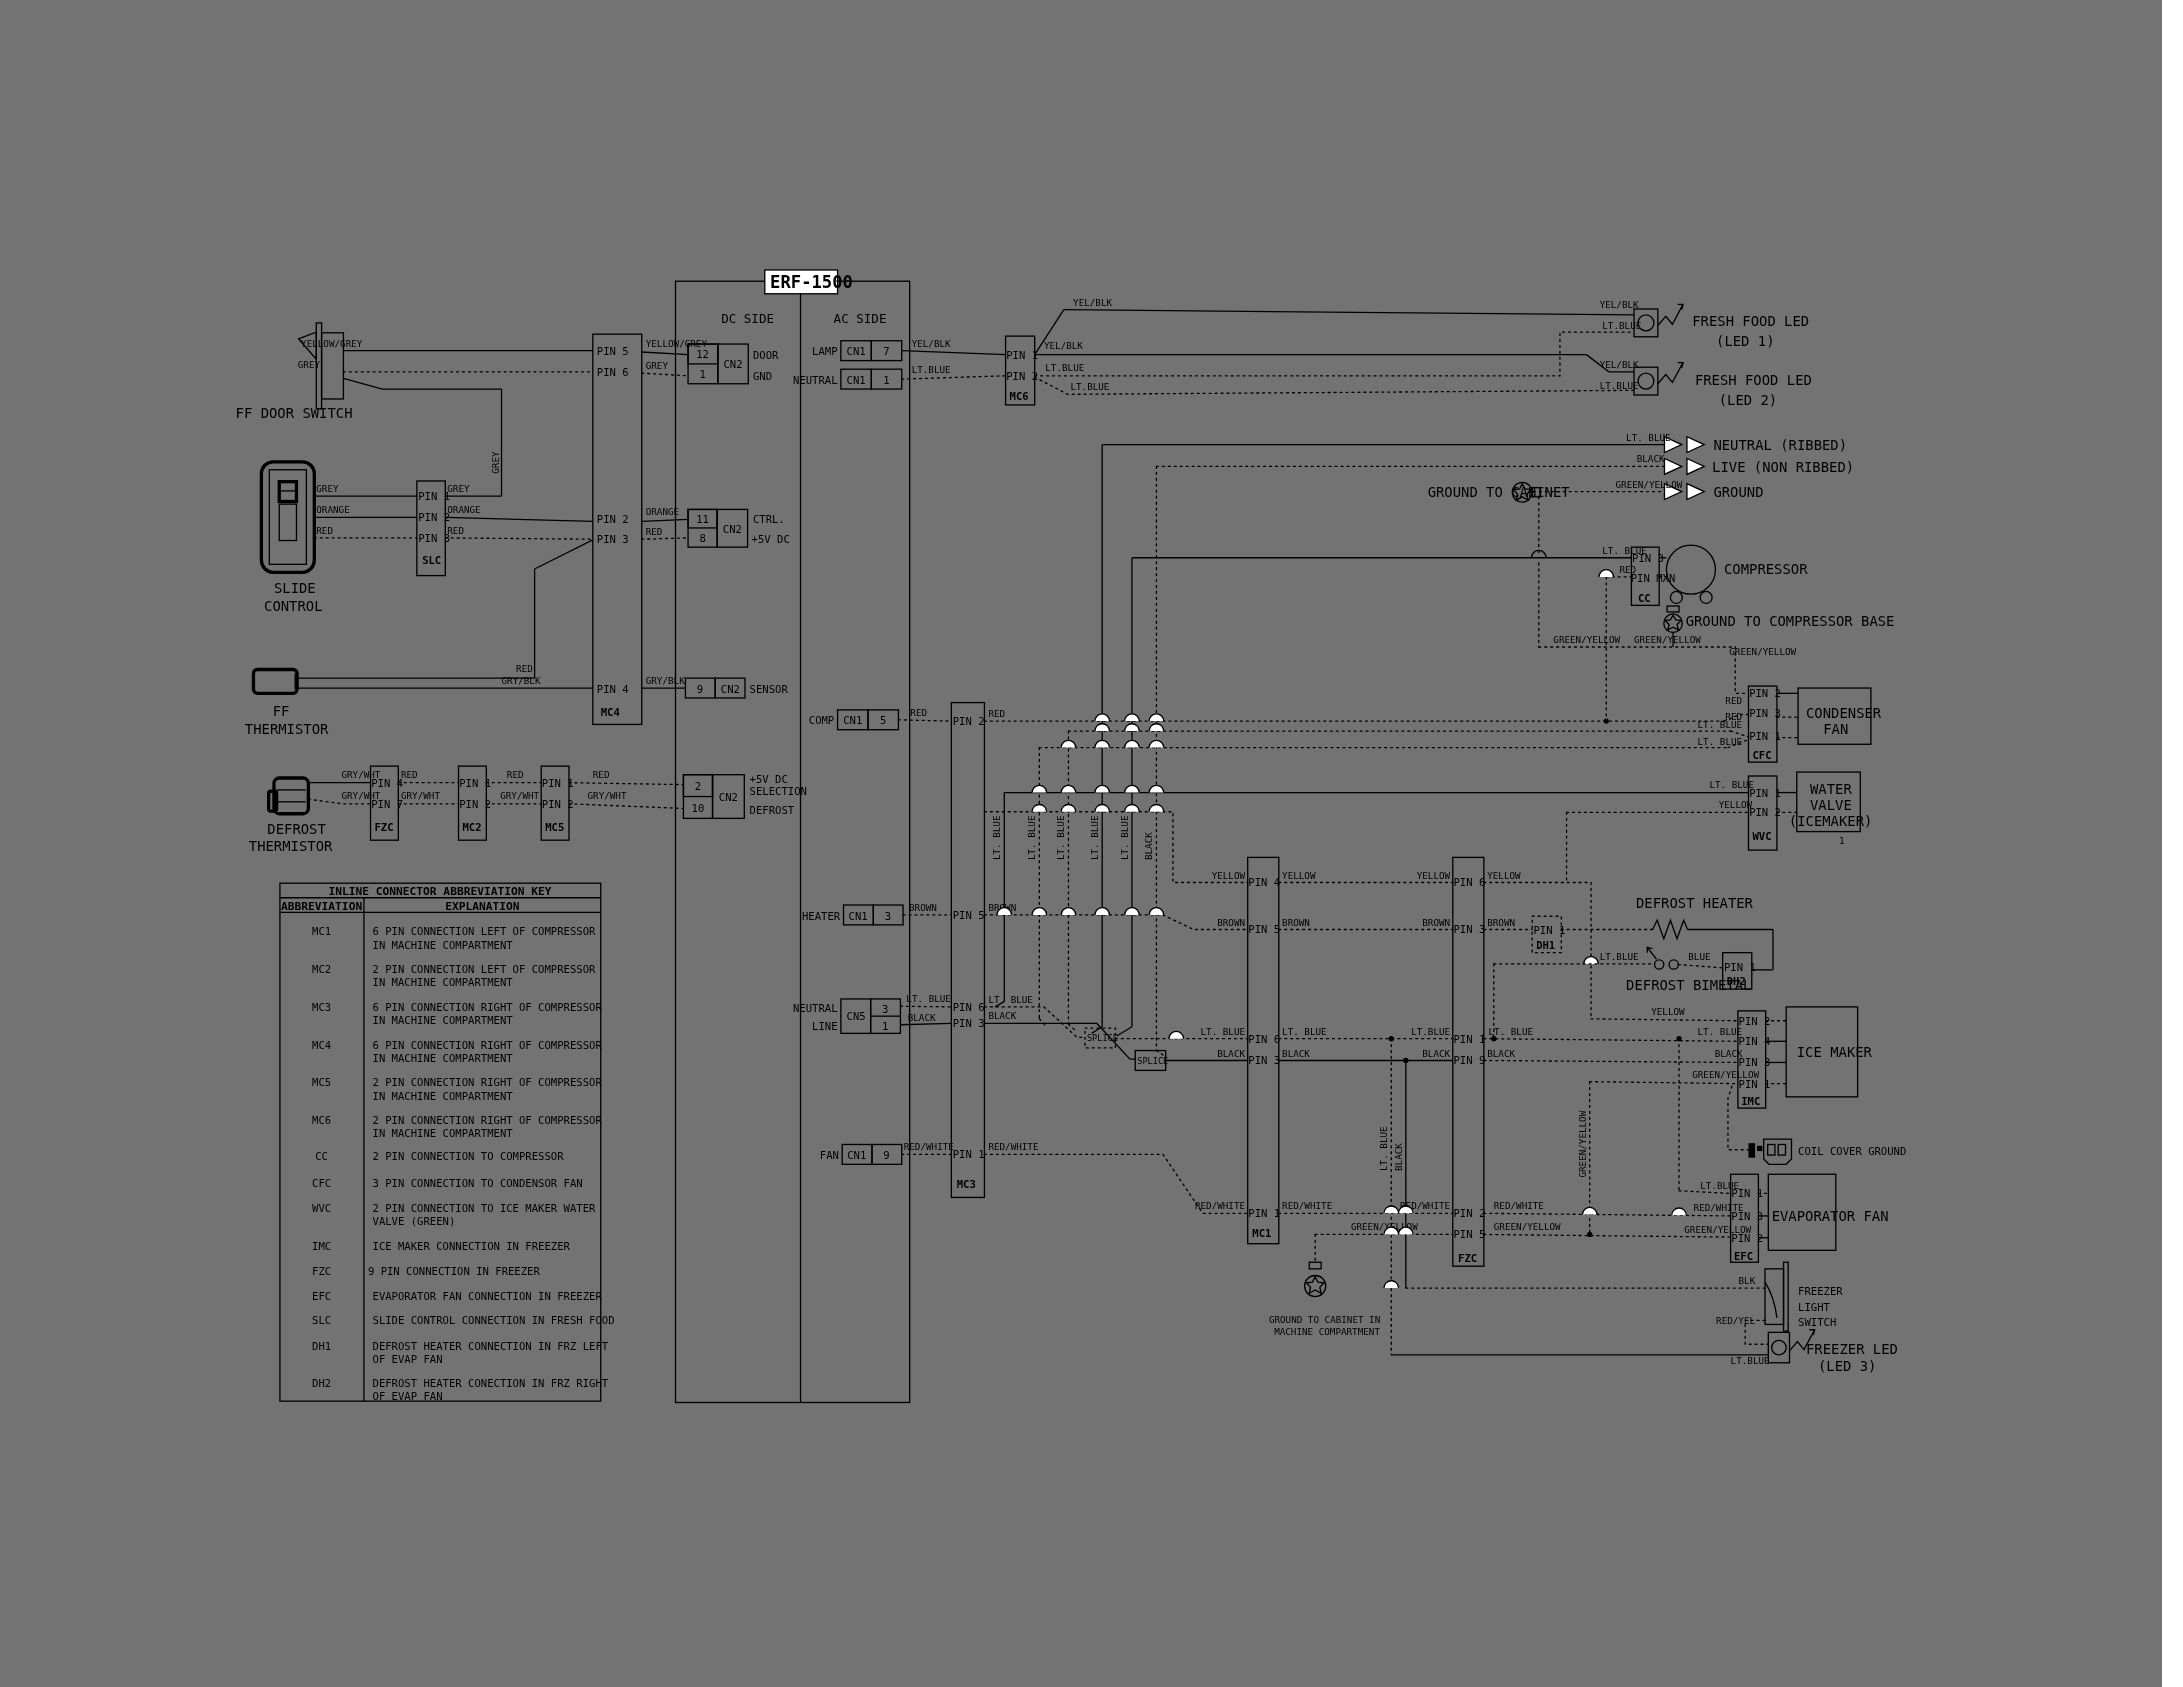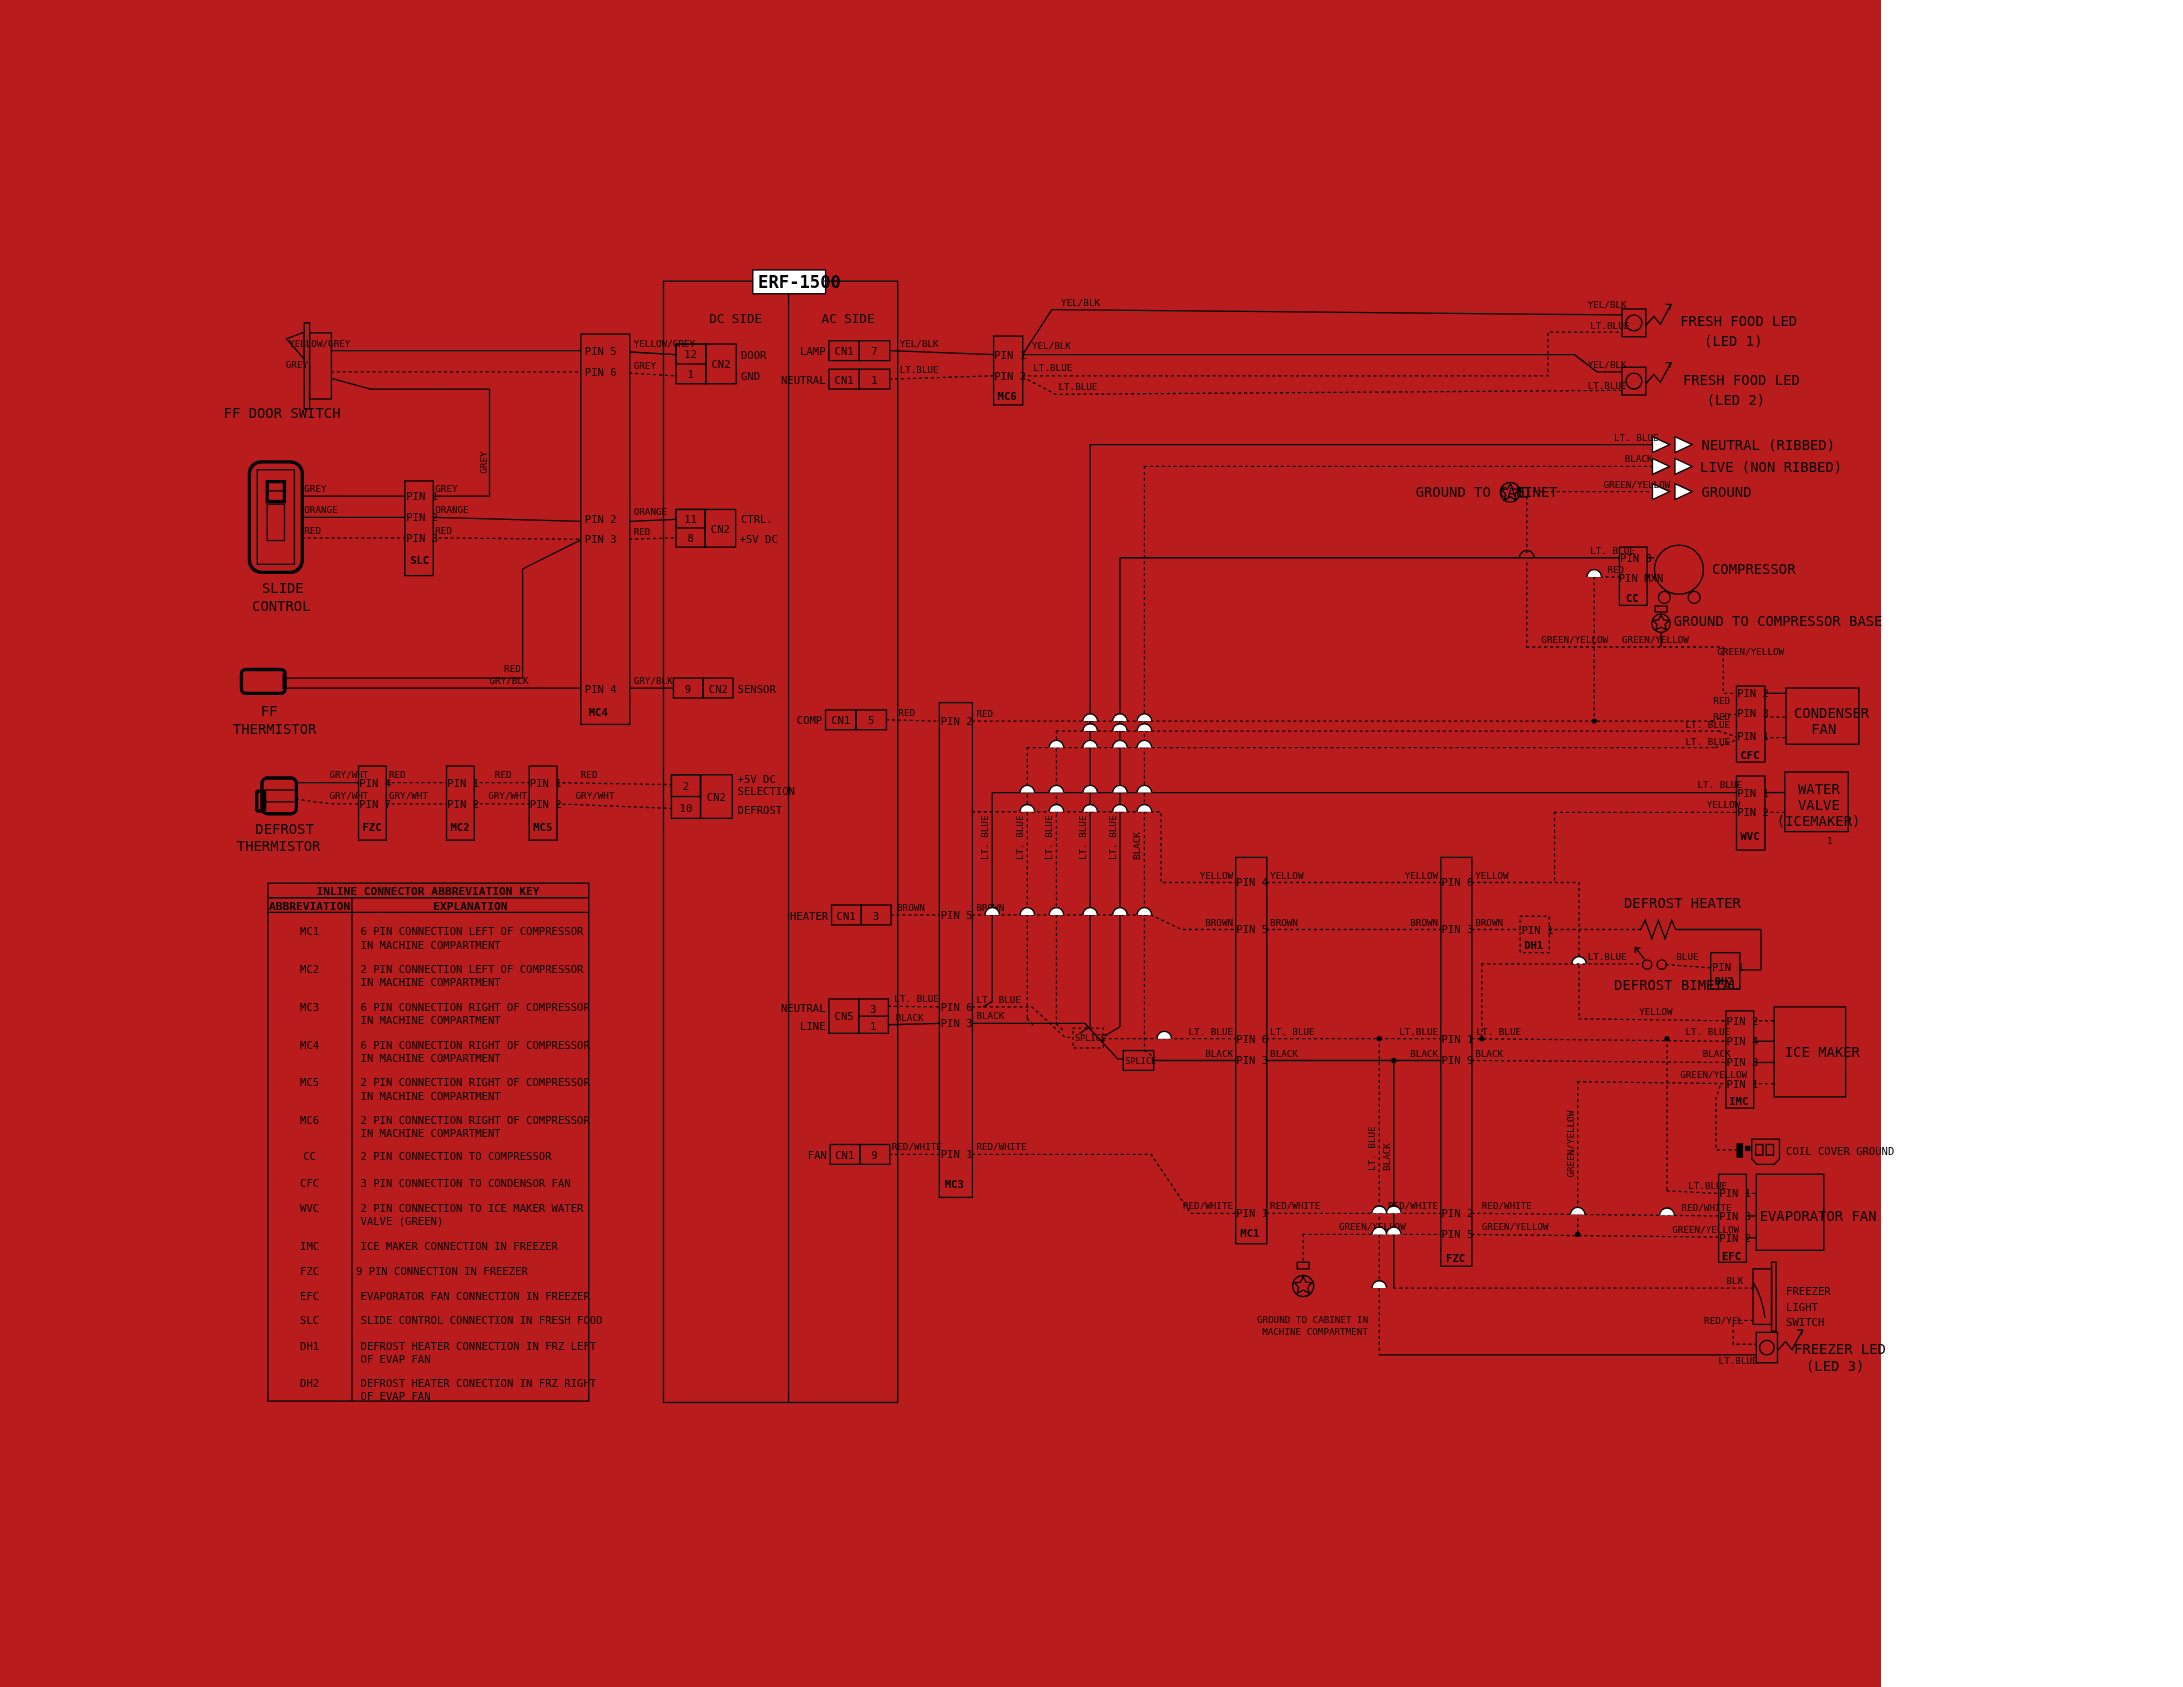--- a/index.html
+++ b/index.html
@@ -1,16 +1,16 @@
 <!DOCTYPE html>
 <html style="font-size:10.6px"><head>
 <meta charset="utf-8">
 <style>
   html,body{margin:0;padding:0;background:#fff;}
-  #page{width:1881px;height:1687px;background:#b91c1c;position:relative;}
+  #page{width:2150px;height:1687px;background:#737373;position:relative;padding-left:12px;}
   svg{display:block;}
   svg line, svg path, svg rect, svg polyline, svg circle, svg polygon{stroke:#000;fill:none;stroke-width:2;}
   .d{stroke-dasharray:3 6;stroke-linecap:round;}
   .th{stroke-width:5;}
   .fw{fill:#fff;}
   .fb{fill:#000;stroke:none;}
   text{font-family:"DejaVu Sans Mono","Liberation Mono",monospace;fill:#000;stroke:none;}
   .w{font-size:14px;}
   .p{font-size:16px;}
   .pb{font-size:16px;font-weight:bold;}

